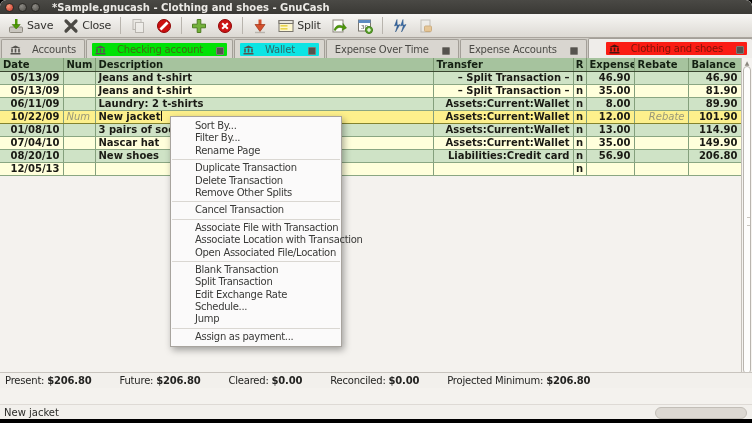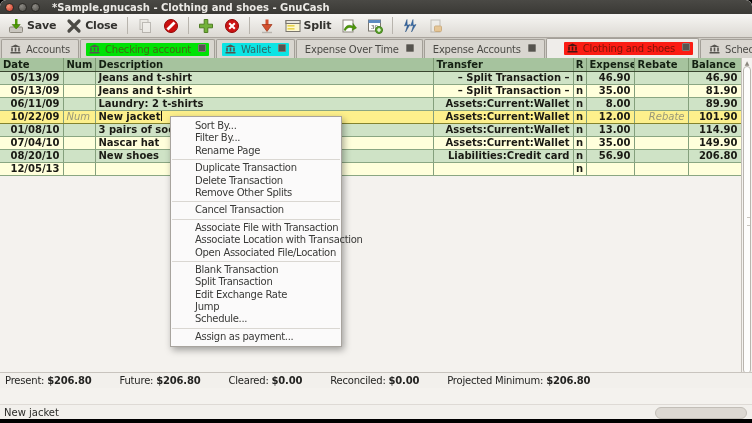--- a/index.html
+++ b/index.html
@@ -17,32 +17,32 @@
   .winbtn.gray  { background:radial-gradient(circle at 35% 30%, #8d8b85, #5f5d58 75%); }
   .wintitle { color:#eceae6; font-size:10px; font-weight:bold; margin-left:8px;
               letter-spacing:0; white-space:nowrap; }
 
   
   .toolbar { height:24px; background:linear-gradient(#f7f6f4,#dcd9d3);
              border-bottom:1px solid #aaa59e; display:flex; align-items:center;
              padding:0 4px; gap:2px; }
   .tbtn { display:flex; align-items:center; gap:3px; padding:1px 4px; border-radius:3px;
           height:21px; }
-  .tbtn span { font-size:11px; color:#33322f; font-weight:700; letter-spacing:-0.2px; }
+  .tbtn span { font-size:11px; color:#33322f; font-weight:400; letter-spacing:-0.2px; }
   .tbtn svg { width:16px; height:16px; }
   .tbtn.dim svg { opacity:0.45; }
   .tsep { width:1px; height:17px; background:#b8b4ad; margin:0 3px; }
 
   
   .tabbar { height:20px; background:#cfccc5; display:flex; align-items:flex-end; padding-left:1px; }
   .tab { height:19px; display:flex; align-items:center; background:#d9d6d0;
          border:1px solid #a39f98; border-bottom:none; margin-right:1px;
          padding:0 5px; border-radius:2px 2px 0 0; }
   .tab.active { background:#efedea; height:20px; }
-  .tab-pill { display:flex; align-items:flex-start; gap:5px; padding:1px 3px; border-radius:1px; }
+  .tab-pill { display:flex; align-items:flex-end; gap:11px; padding:1px 3px; border-radius:1px; }
   .pill-green { background:#00e205; }
   .pill-cyan  { background:#0ce4e4; }
   .pill-red   { background:#fb1c14;margin-left:12px; }
   .tab-label { font-size:10px; color:#4b4a46; letter-spacing:-0.2px; white-space:nowrap; }
   .pill-green .tab-label { color:#3f6b13; }
   .pill-cyan  .tab-label { color:#2c6a6a; }
   .pill-red   .tab-label { color:#7e1408; }
   .tab-close { width:8px; height:8px; background:#55534e; border:1px solid #7d7a74;
                border-radius:1px; margin-left:2px; }
   .bank-icon svg { width:11px; height:10px; display:block; }
@@ -408,22 +408,22 @@
     <div class="msep"></div>
     <div class="mi">Cancel Transaction</div>
     <div class="msep"></div>
     <div class="mi">Associate File with Transaction</div>
     <div class="mi">Associate Location with Transaction</div>
     <div class="mi">Open Associated File/Location</div>
     <div class="msep"></div>
     <div class="mi">Blank Transaction</div>
     <div class="mi">Split Transaction</div>
     <div class="mi">Edit Exchange Rate</div>
+    <div class="mi">Schedule...</div>
     <div class="mi">Jump</div>
-    <div class="mi">Schedule...</div>
     <div class="msep"></div>
     <div class="mi">Assign as payment...</div>
   </div>
 
   <div class="summary">
     <span class="sumitem"><span>Present:</span> <b>$206.80</b></span>
     <span class="sumitem"><span>Future:</span> <b>$206.80</b></span>
     <span class="sumitem"><span>Cleared:</span> <b>$0.00</b></span>
     <span class="sumitem"><span>Reconciled:</span> <b>$0.00</b></span>
     <span class="sumitem"><span>Projected Minimum:</span> <b>$206.80</b></span>

